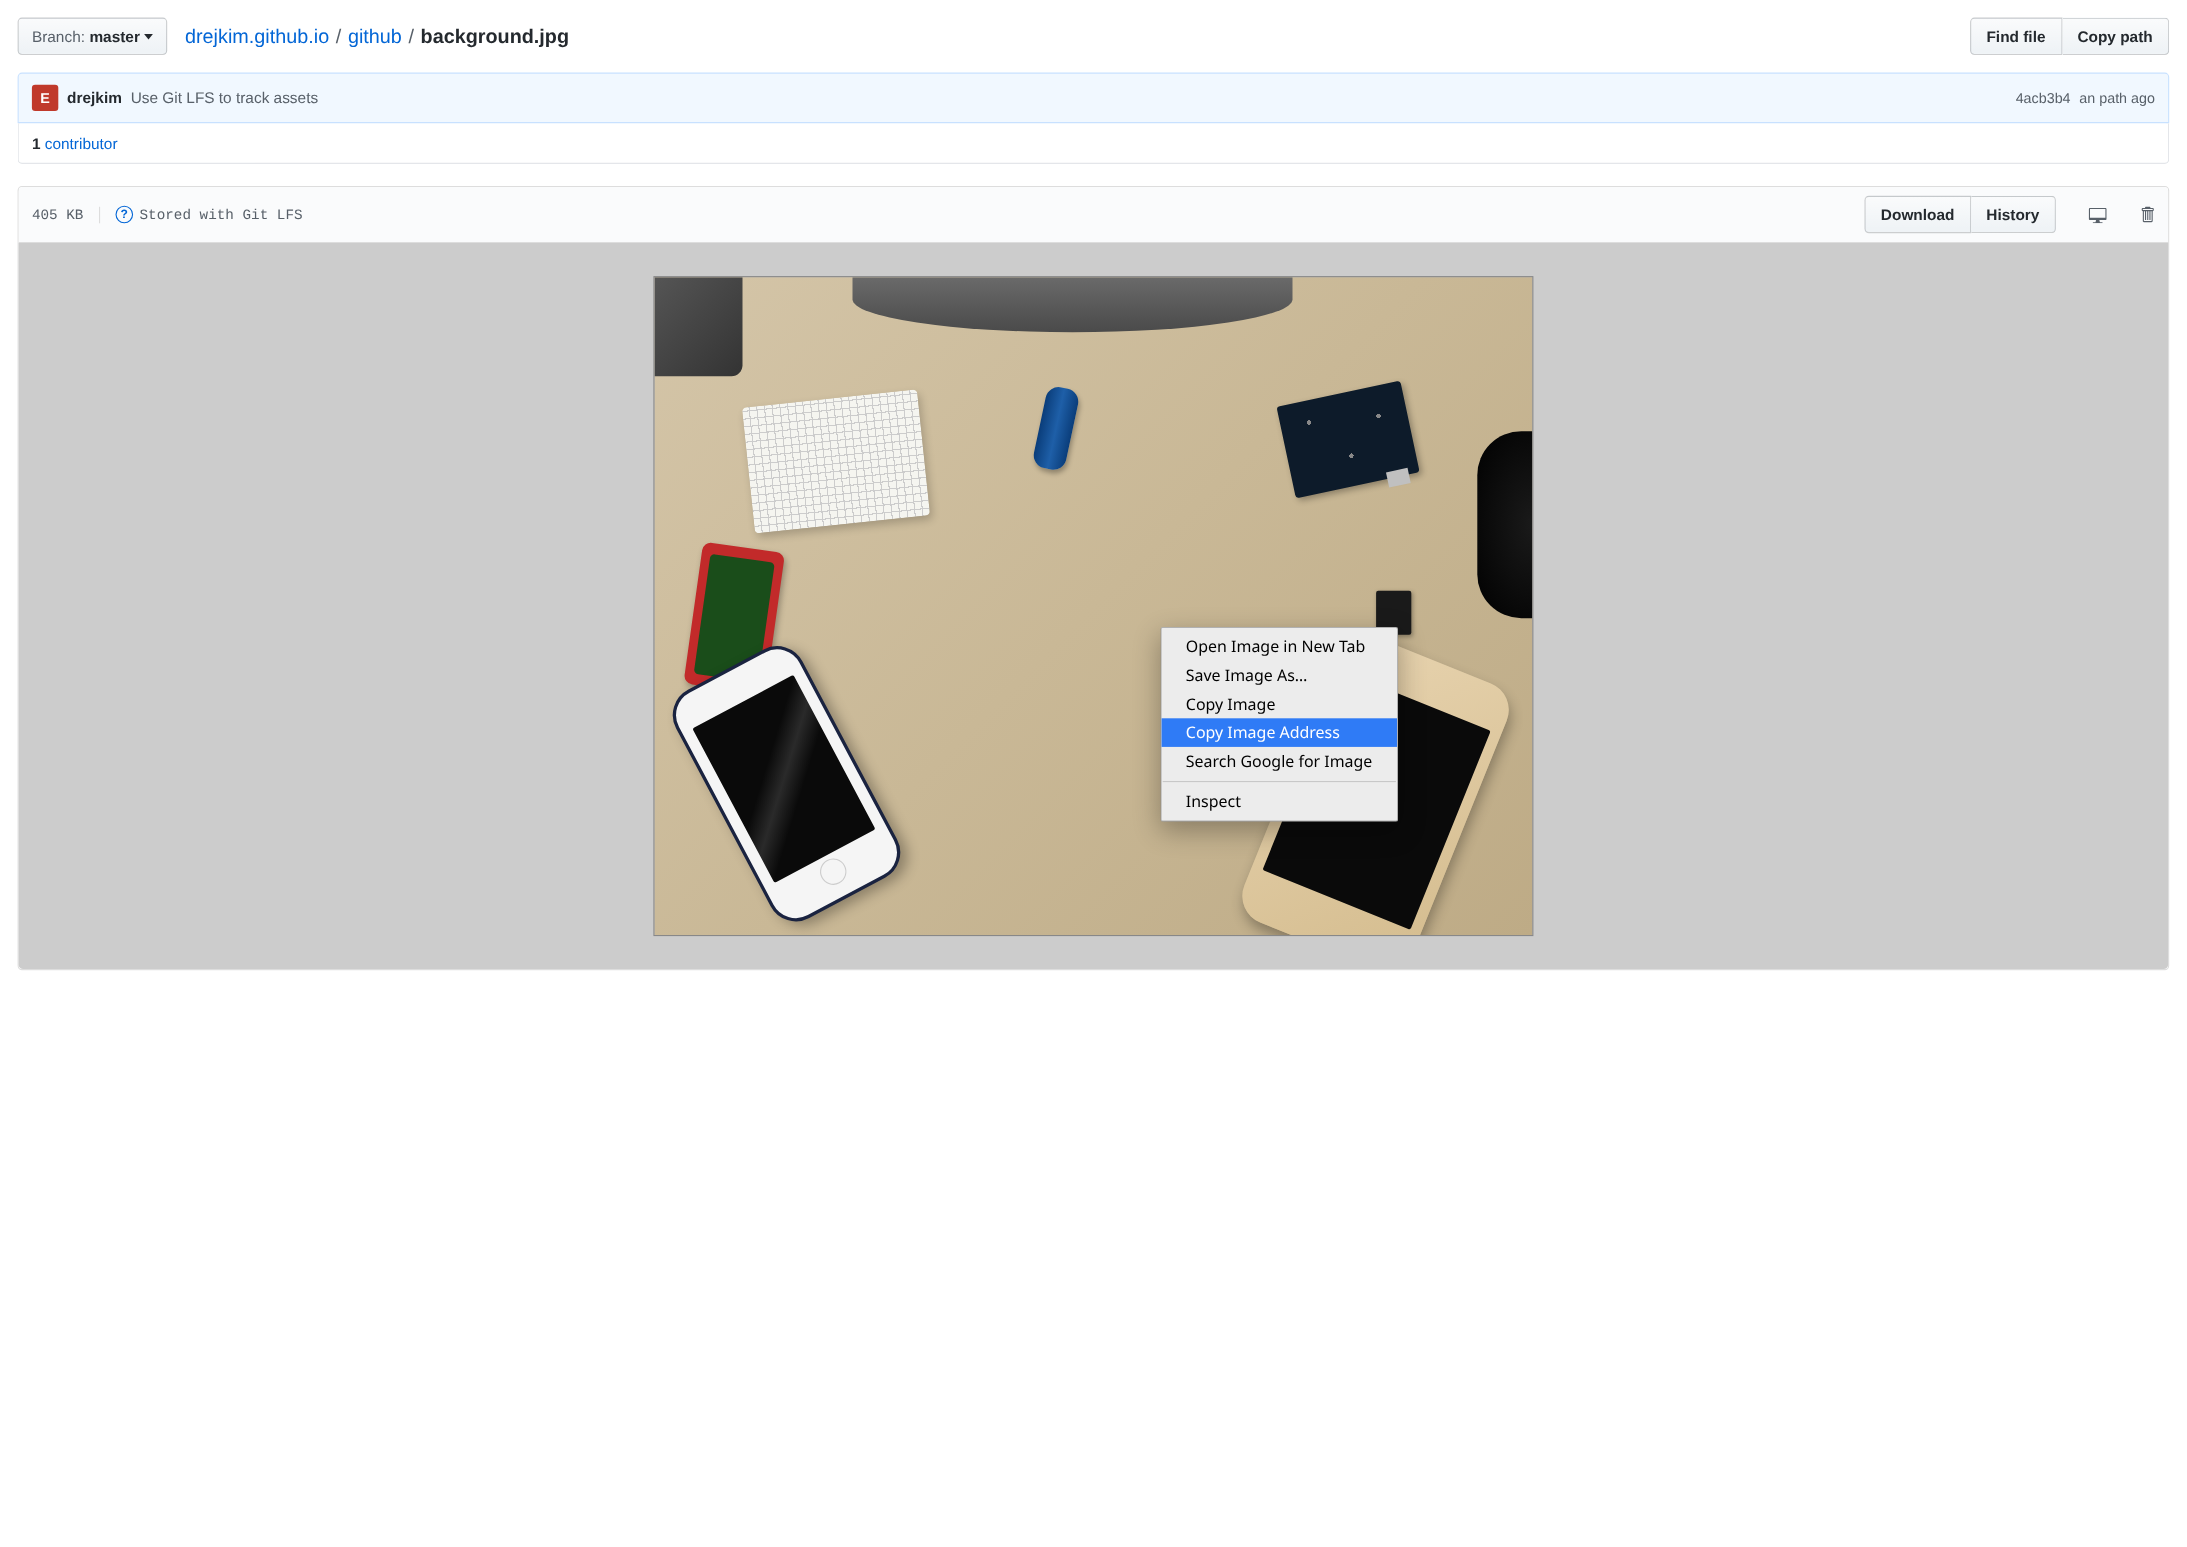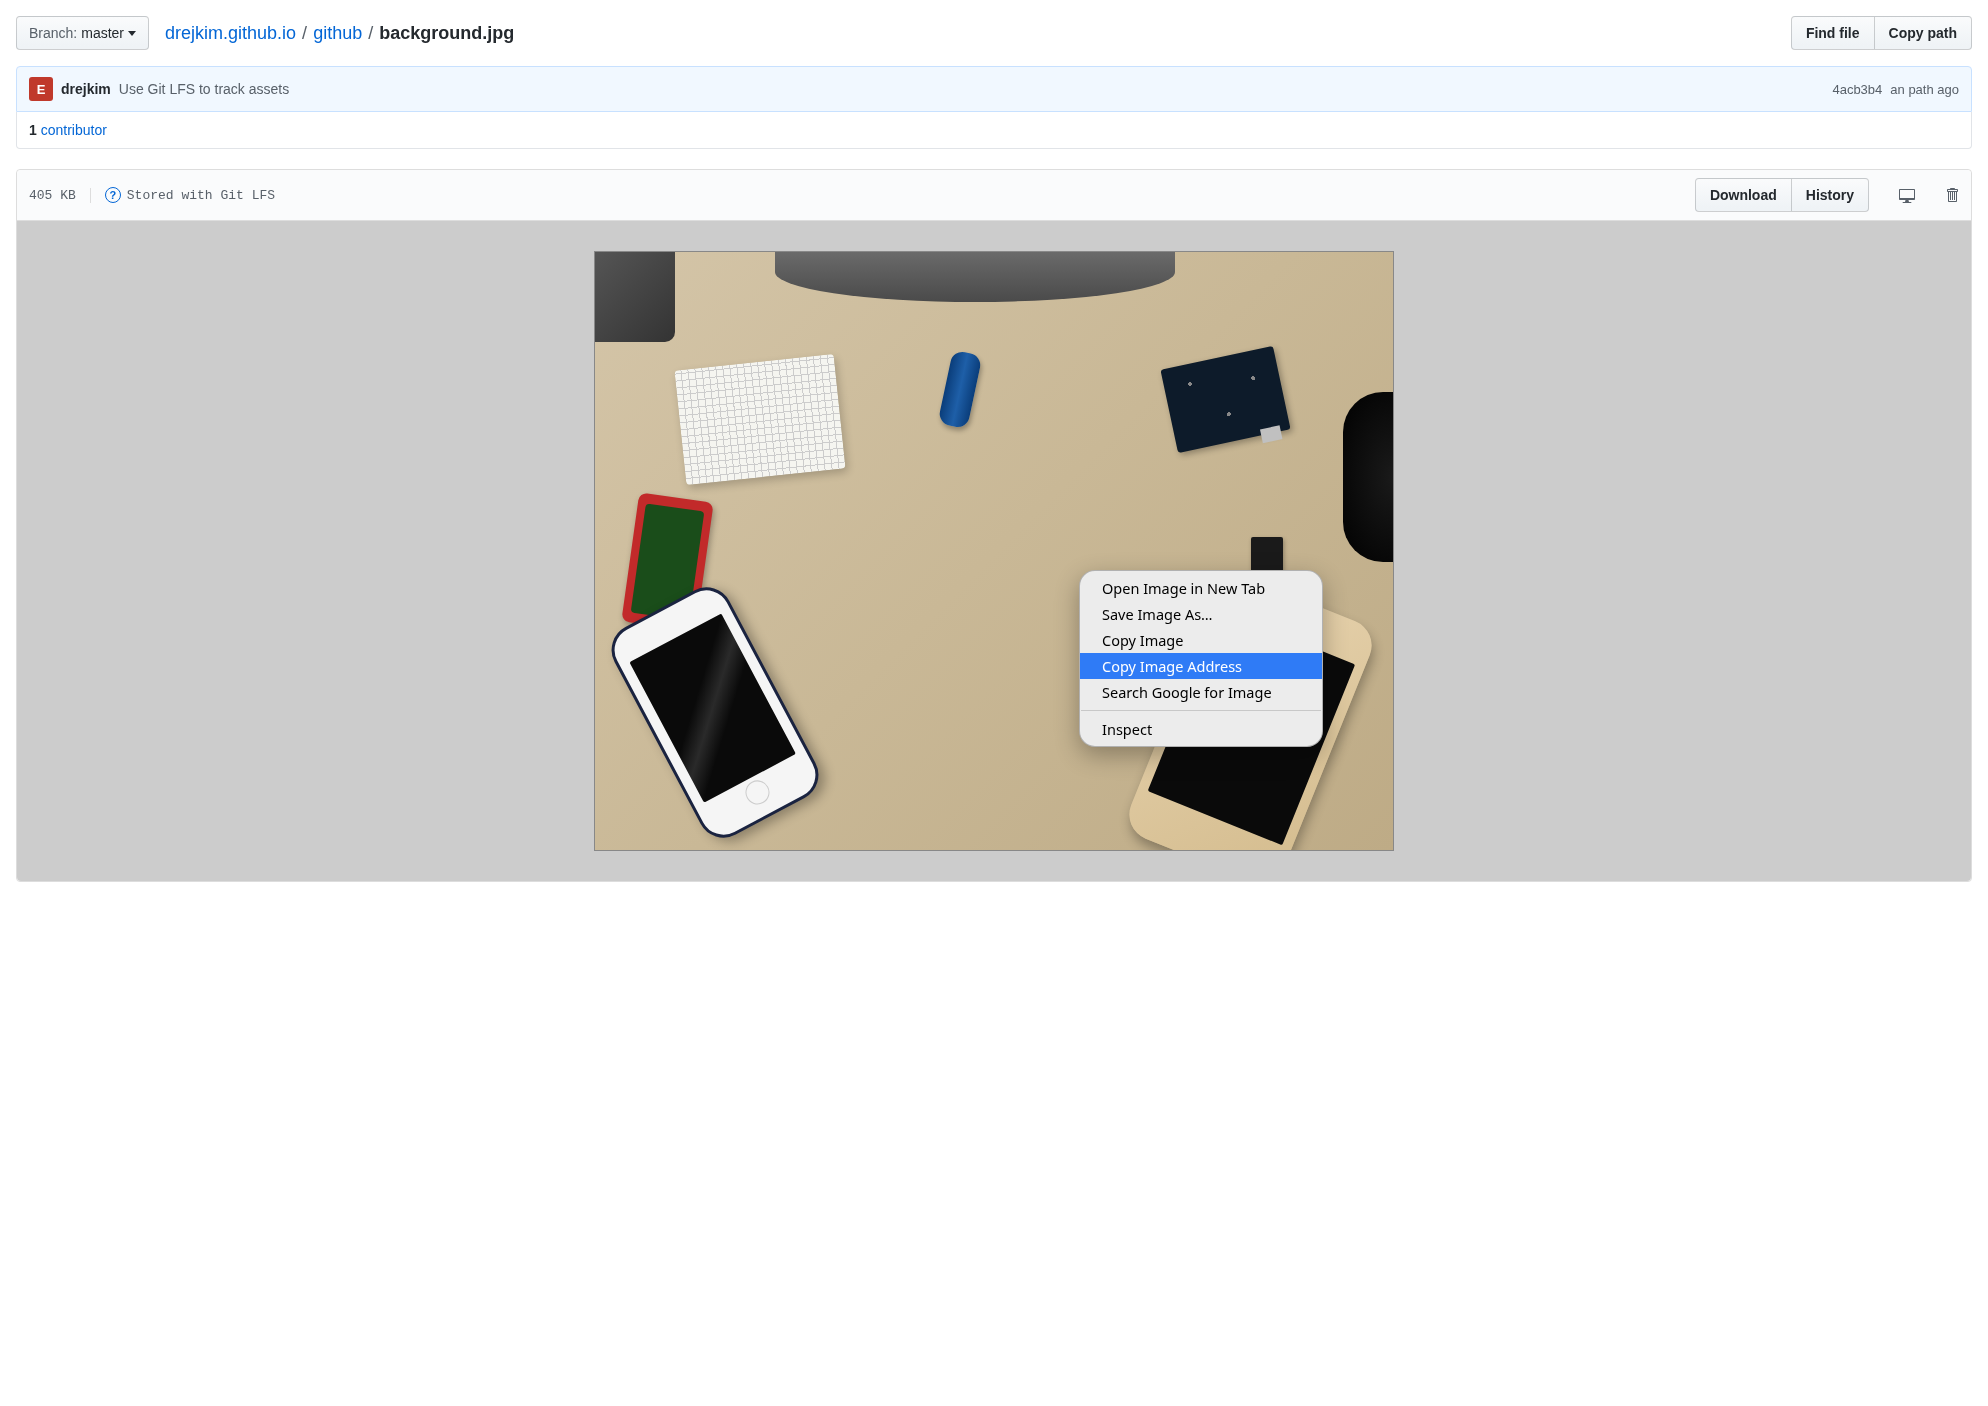--- a/index.html
+++ b/index.html
@@ -36,21 +36,21 @@
       background-color: #eff3f6;
       background-image: linear-gradient(-180deg,#fafbfc,#eff3f6 90%);
       border: 1px solid rgba(27,31,35,.2);
       border-radius: 4px;
       cursor: pointer;
     }
     .branch-btn .branch-label {
       color: #586069;
     }
     .branch-btn .branch-name {
-      font-weight: 400;
+      font-weight: 700;
       margin-left: 4px;
     }
     .caret-down {
       margin-left: 4px;
       display: inline-block;
       width: 0;
       height: 0;
       border-left: 4px solid transparent;
       border-right: 4px solid transparent;
       border-top: 5px solid #24292e;
@@ -353,25 +353,25 @@
     .camera-edge {
       top: 140px; right: 0;
       width: 50px; height: 170px;
       background: radial-gradient(ellipse at right, #1a1a1a, #000);
       border-radius: 40px 0 0 40px;
     }
     
     .context-menu {
       position: absolute;
       top: 318px;
-      left: 484px;
-      width: 244px;
+      left: 460px;
+      width: 216px;
       background: #ececec;
       border: 1px solid rgba(0,0,0,0.25);
-      border-radius: 16px;
+      border-radius: 2px;
       box-shadow: 0 8px 24px rgba(0,0,0,0.3);
       padding: 4px 0;
       font-family: -apple-system, system-ui, sans-serif;
       font-size: 14.5px;
       z-index: 100;
     }
     .context-menu-item {
       padding: 3px 22px;
       color: #000;
       cursor: default;

